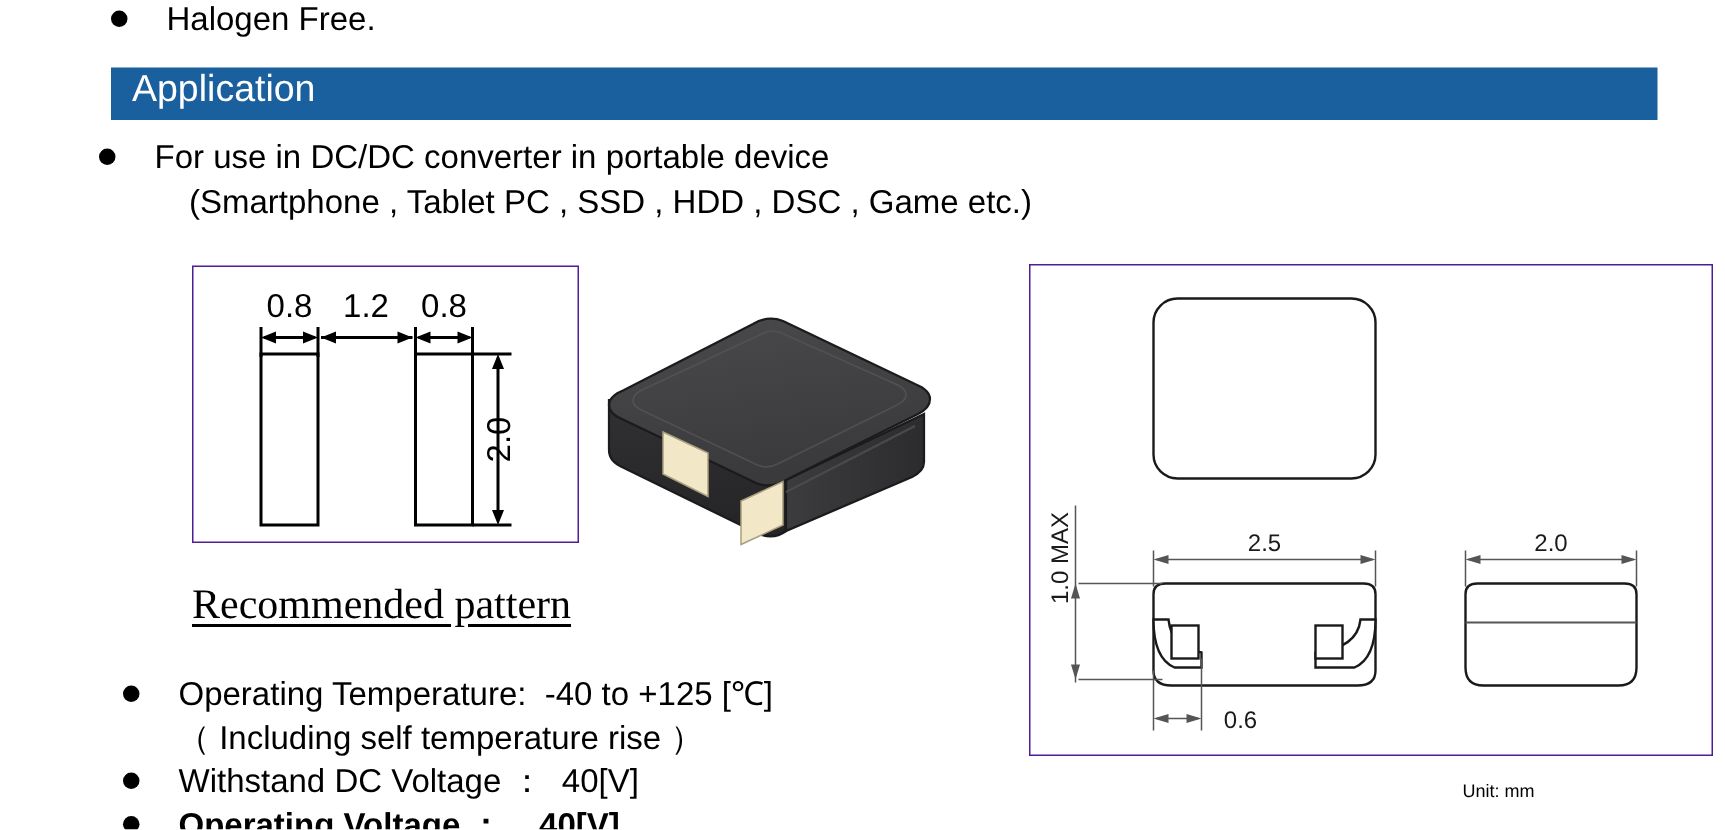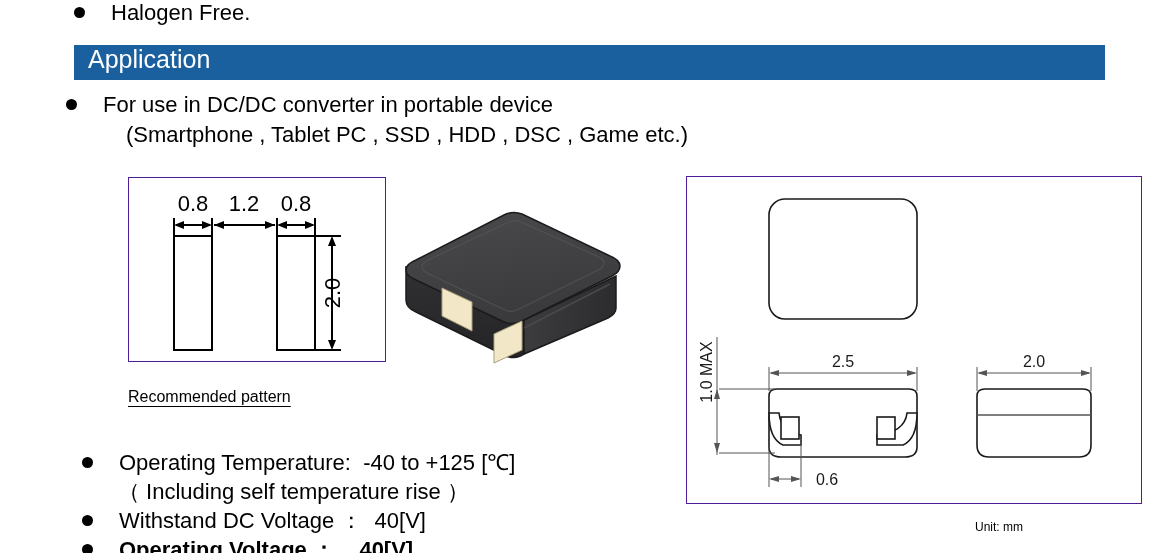--- a/index.html
+++ b/index.html
@@ -31,24 +31,25 @@
     box-sizing:border-box;
   }
 
   
   .panel{position:absolute;border:1px solid #4c1d95;background:#fff;box-sizing:border-box;}
 
   
   .pad-svg,.mech-svg,.render-svg{position:absolute;display:block;}
 
   .rec-label{
-    position:absolute;font-size:16px;
+    position:absolute;font-size:28px;
     text-decoration:underline;
     text-underline-offset:4px;
     white-space:pre;
+    font-family:Liberation Serif, serif;
   }
   .unit-label{position:absolute;font-size:12px;white-space:pre;}
   .clip-bottom{position:absolute;overflow:hidden;}
 </style>
 </head>
 <body>
 
 <div class="page">
 
   <div class="bullet-row" style="left:74px;top:0px;width:500px;">

